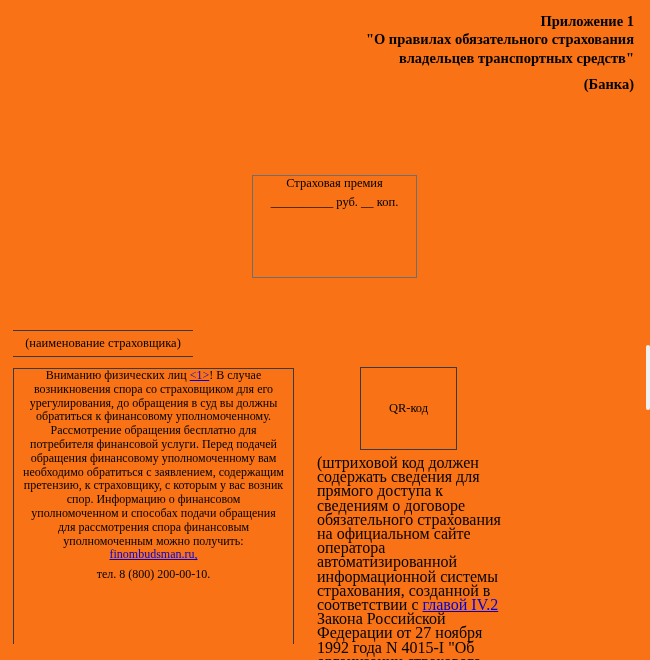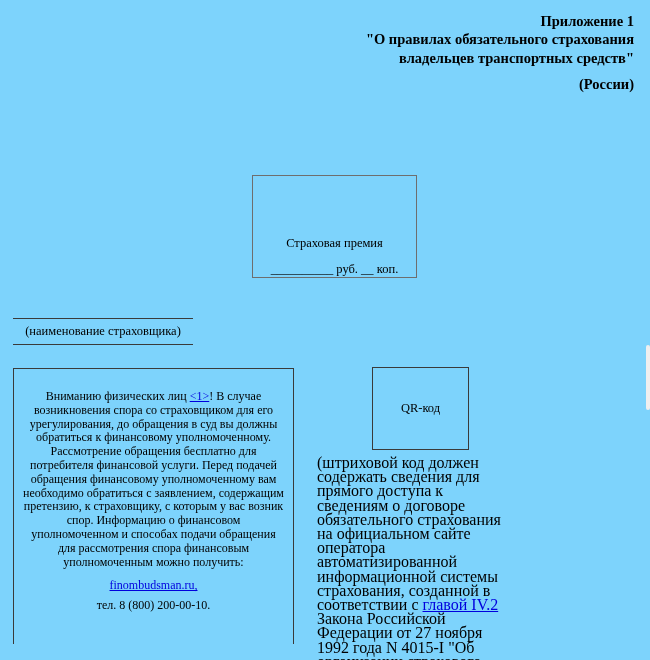--- a/index.html
+++ b/index.html
@@ -11,21 +11,21 @@
   *{margin:0;padding:0;box-sizing:border-box;}
   html,body{background:#ffffff;}
   body{
     font-family:"Liberation Serif","DejaVu Serif",serif;
     color:var(--text-color);
   }
   .page{
     position:relative;
     width:650px;
     height:660px;
-    background:#7dd3fc;
+    background:#f97316;
     overflow:hidden;
   }
 
   
   .doc-header{
     position:absolute;
     top:12px;
     right:16px;
     text-align:right;
     font-weight:bold;
@@ -40,31 +40,31 @@
   .premium-box{
     position:absolute;
     left:252px;
     top:175px;
     width:165px;
     height:103px;
     border:1px solid var(--border-gray);
     display:flex;
     flex-direction:column;
     align-items:center;
-    justify-content:flex-end;
-    gap:11px;
+    justify-content:flex-start;
+    gap:4px;
     font-size:12.5px;
     text-align:center;
   }
 
   
   .insurer-block{
     position:absolute;
     left:13px;
-    top:318px;
+    top:330px;
     width:180px;
     text-align:center;
   }
   .insurer-block .rule{
     border-top:1px solid var(--border-dark);
     height:0;
   }
   .insurer-block .caption{
     font-size:12.5px;
     line-height:14px;
@@ -73,32 +73,32 @@
 
   
   .attention-box{
     position:absolute;
     left:13px;
     top:368px;
     width:281px;
     height:276px;
     border:1px solid var(--border-dark);
     border-bottom:none;
-    padding:21px 8px 0 8px;
+    padding:0 8px 0 8px;
     text-align:center;
     font-size:12px;
     line-height:13.8px;
   }
-  .attention-box .site{margin-top:10px;}
+  .attention-box .site{margin-top:0;}
   .attention-box .phone{margin-top:6px;}
 
   
   .qr-box{
     position:absolute;
-    left:372px;
+    left:360px;
     top:367px;
     width:97px;
     height:83px;
     border:1px solid var(--border-dark);
     display:flex;
     align-items:center;
     justify-content:center;
     font-size:12.5px;
   }
 
@@ -132,21 +132,21 @@
 </style>
 </head>
 <body>
 
 <div class="page">
 
   <div class="doc-header">
     <div>Приложение 1</div>
     <div>"О правилах обязательного страхования</div>
     <div>владельцев транспортных средств"</div>
-    <div class="form-label">(России)</div>
+    <div class="form-label">(Банка)</div>
   </div>
 
   <div class="premium-box">
     <div>Страховая премия</div>
     <div>__________ руб. __ коп.</div>
   </div>
 
   <div class="insurer-block">
     <div class="rule"></div>
     <div class="caption">(наименование страховщика)</div>

